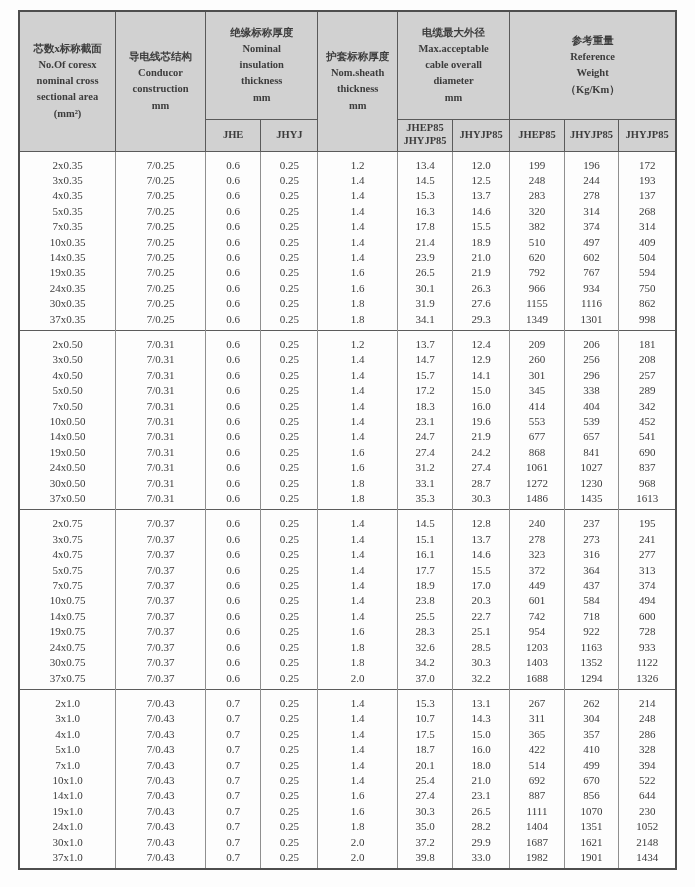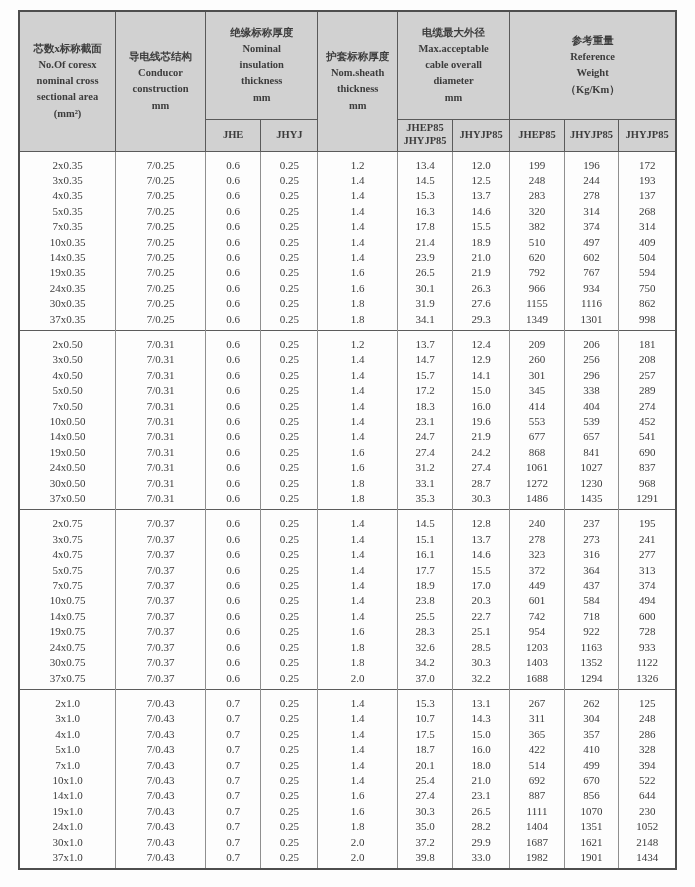--- a/index.html
+++ b/index.html
@@ -297,21 +297,21 @@
         <tr>
           <td>7x0.50</td>
           <td>7/0.31</td>
           <td>0.6</td>
           <td>0.25</td>
           <td>1.4</td>
           <td>18.3</td>
           <td>16.0</td>
           <td>414</td>
           <td>404</td>
-          <td>274</td>
+          <td>342</td>
         </tr>
         <tr>
           <td>10x0.50</td>
           <td>7/0.31</td>
           <td>0.6</td>
           <td>0.25</td>
           <td>1.4</td>
           <td>23.1</td>
           <td>19.6</td>
           <td>553</td>
@@ -369,21 +369,21 @@
         <tr>
           <td>37x0.50</td>
           <td>7/0.31</td>
           <td>0.6</td>
           <td>0.25</td>
           <td>1.8</td>
           <td>35.3</td>
           <td>30.3</td>
           <td>1486</td>
           <td>1435</td>
-          <td>1291</td>
+          <td>1613</td>
         </tr>
       </tbody>
     <tbody>
         <tr>
           <td>2x0.75</td>
           <td>7/0.37</td>
           <td>0.6</td>
           <td>0.25</td>
           <td>1.4</td>
           <td>14.5</td>
@@ -517,21 +517,21 @@
         <tr>
           <td>2x1.0</td>
           <td>7/0.43</td>
           <td>0.7</td>
           <td>0.25</td>
           <td>1.4</td>
           <td>15.3</td>
           <td>13.1</td>
           <td>267</td>
           <td>262</td>
-          <td>125</td>
+          <td>214</td>
         </tr>
         <tr>
           <td>3x1.0</td>
           <td>7/0.43</td>
           <td>0.7</td>
           <td>0.25</td>
           <td>1.4</td>
           <td>10.7</td>
           <td>14.3</td>
           <td>311</td>

